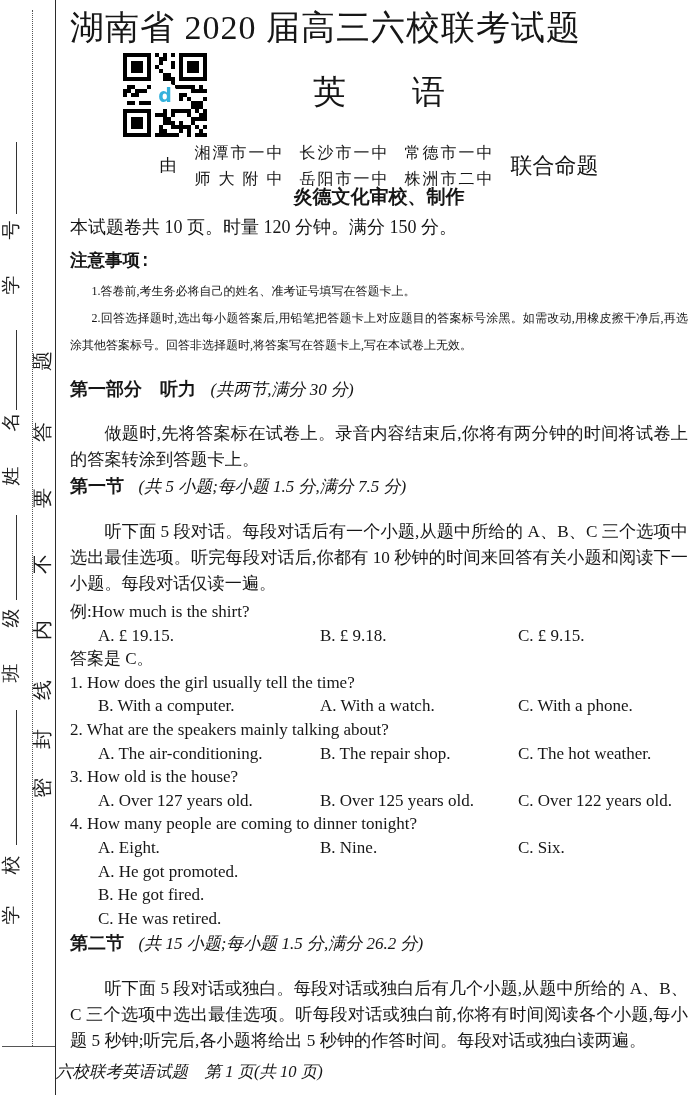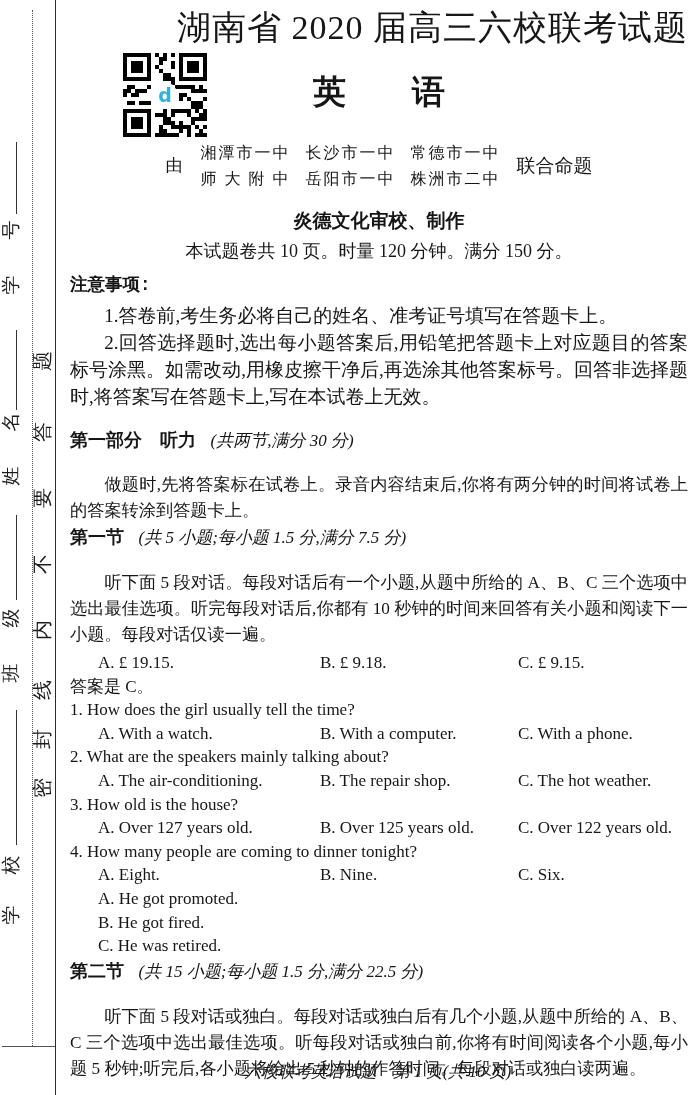--- a/index.html
+++ b/index.html
@@ -12,53 +12,53 @@
   .dotted-line { position:absolute; left:32px; top:10px; height:1036px; width:0; border-left:1px dotted #555; }
   .border-line { position:absolute; left:55px; top:0; height:1095px; width:0; border-left:1px solid #2b2b2b; }
   .seal-bottom-line { position:absolute; left:2px; top:1046px; width:53px; height:0; border-top:1px solid #555; }
   .rot-char { position:absolute; width:22px; height:22px; line-height:22px; text-align:center;
               transform:rotate(-90deg); font-size:19px; color:#1c1c1c; }
   .rot-char.seal { font-size:20px; }
   .field-line { position:absolute; left:16px; width:0; border-left:1px solid #333; }
 
   
   .content { position:absolute; left:56px; top:0; width:644px; height:1095px; padding:0 12px 0 14px; }
-  .exam-title { margin-top:6px; text-align:right; font-size:34px; line-height:44px; font-weight:400; letter-spacing:1px; }
-  .subject-title { margin-top:22px; text-align:center; font-size:33px; line-height:40px; font-weight:bold; }
+  .exam-title { margin-top:6px; text-align:left; font-size:34px; line-height:44px; font-weight:400; letter-spacing:1px; }
+  .subject-title { margin-top:22px; text-align:center; font-size:33px; line-height:40px; font-weight:normal; }
   .qr { position:absolute; left:66px; top:52px; width:86px; height:86px; }
 
   .school-block { margin-top:32px; display:flex; justify-content:center; align-items:center; }
   .by-label { font-size:17px; margin-right:18px; }
   .school-grid { display:grid; grid-template-columns:repeat(3,88px); column-gap:17px; row-gap:9px;
                  font-size:16px; line-height:17px; text-align:justify; text-align-last:justify; }
-  .joint-label { font-size:19px; margin-left:18px; }
-
-  .producer { margin-top:24px; text-align:center; font-size:19px; line-height:20px; font-weight:bold;
+  .joint-label { font-size:22px; margin-left:18px; }
+
+  .producer { text-align:center; font-size:19px; line-height:20px; font-weight:bold;
               font-family:"Liberation Sans","DejaVu Sans",sans-serif; }
-  .paper-info { margin-top:11px; text-align:center; font-size:18px; line-height:19px; }
+  .paper-info { margin-top:11px; text-align:left; font-size:18px; line-height:19px; }
 
   .notice-head { margin-top:15px; font-size:17.5px; line-height:19px; font-weight:bold;
                  font-family:Liberation Mono, monospace; }
-  p.cn { font-size:19px; line-height:27px; text-align:justify; }
+  p.cn { font-size:12px; line-height:27px; text-align:justify; }
   p.cn.ind { text-indent:1.8em; }
   .notices { margin-top:7px; }
 
   .part-head { margin-top:21px; font-size:18px; line-height:19px; }
   .part-head .bold, .sec-head .bold { font-weight:bold; font-family:"Liberation Sans","DejaVu Sans",sans-serif; }
   .kai { font-style:italic; }
   .part-head .note, .sec-head .note { font-size:17px; margin-left:10px; }
   .sec-head { margin-top:3px; font-size:18px; line-height:20px; }
   p.inst { margin-top:22px; font-size:17.2px; line-height:26px; text-align:justify; text-indent:2em; }
 
   .q-block { margin-top:3px; font-size:17px; line-height:23.6px; }
   .opt-row { display:grid; grid-template-columns:222px 198px 1fr; margin-left:28px; }
   .opt-row span { white-space:nowrap; }
   .opt-stack { margin-left:28px; }
 
-  .page-footer { position:absolute; left:56px; right:0; bottom:12px; text-align:center; font-size:16.5px; }
+  .page-footer { position:absolute; left:56px; right:0; bottom:12px; font-size:16.5px; }
 </style>
 </head>
 <body>
 
 <div class="page">
 
   <aside class="seal-margin">
     <div class="dotted-line"></div>
     <div class="border-line"></div>
     <div class="seal-bottom-line"></div>
@@ -237,31 +237,32 @@
     </div>
     <p class="inst">做题时,先将答案标在试卷上。录音内容结束后,你将有两分钟的时间将试卷上的答案转涂到答题卡上。</p>
 
     <div class="sec-head">
       <span class="bold">第一节</span>
       <span class="note kai">(共 5 小题;每小题 1.5 分,满分 7.5 分)</span>
     </div>
     <p class="inst">听下面 5 段对话。每段对话后有一个小题,从题中所给的 A、B、C 三个选项中选出最佳选项。听完每段对话后,你都有 10 秒钟的时间来回答有关小题和阅读下一小题。每段对话仅读一遍。</p>
 
     <div class="q-block">
+      <div>例:How much is the shirt?</div>
       <div class="opt-row">
         <span>A. £ 19.15.</span>
         <span>B. £ 9.18.</span>
         <span>C. £ 9.15.</span>
       </div>
       <div>答案是 C。</div>
 
       <div>1. How does the girl usually tell the time?</div>
       <div class="opt-row">
+        <span>B. With a computer.</span>
         <span>A. With a watch.</span>
-        <span>B. With a computer.</span>
         <span>C. With a phone.</span>
       </div>
 
       <div>2. What are the speakers mainly talking about?</div>
       <div class="opt-row">
         <span>A. The air-conditioning.</span>
         <span>B. The repair shop.</span>
         <span>C. The hot weather.</span>
       </div>
 
@@ -281,20 +282,20 @@
 
       <div class="opt-stack">
         <div>A. He got promoted.</div>
         <div>B. He got fired.</div>
         <div>C. He was retired.</div>
       </div>
     </div>
 
     <div class="sec-head">
       <span class="bold">第二节</span>
-      <span class="note kai">(共 15 小题;每小题 1.5 分,满分 22.5 分)</span>
+      <span class="note kai">(共 15 小题;每小题 1.5 分,满分 26.2 分)</span>
     </div>
     <p class="inst">听下面 5 段对话或独白。每段对话或独白后有几个小题,从题中所给的 A、B、C 三个选项中选出最佳选项。听每段对话或独白前,你将有时间阅读各个小题,每小题 5 秒钟;听完后,各小题将给出 5 秒钟的作答时间。每段对话或独白读两遍。</p>
 
   </main>
 
   <footer class="page-footer kai">六校联考英语试题　第 1 页(共 10 页)</footer>
 </div>
 
 </body></html>

